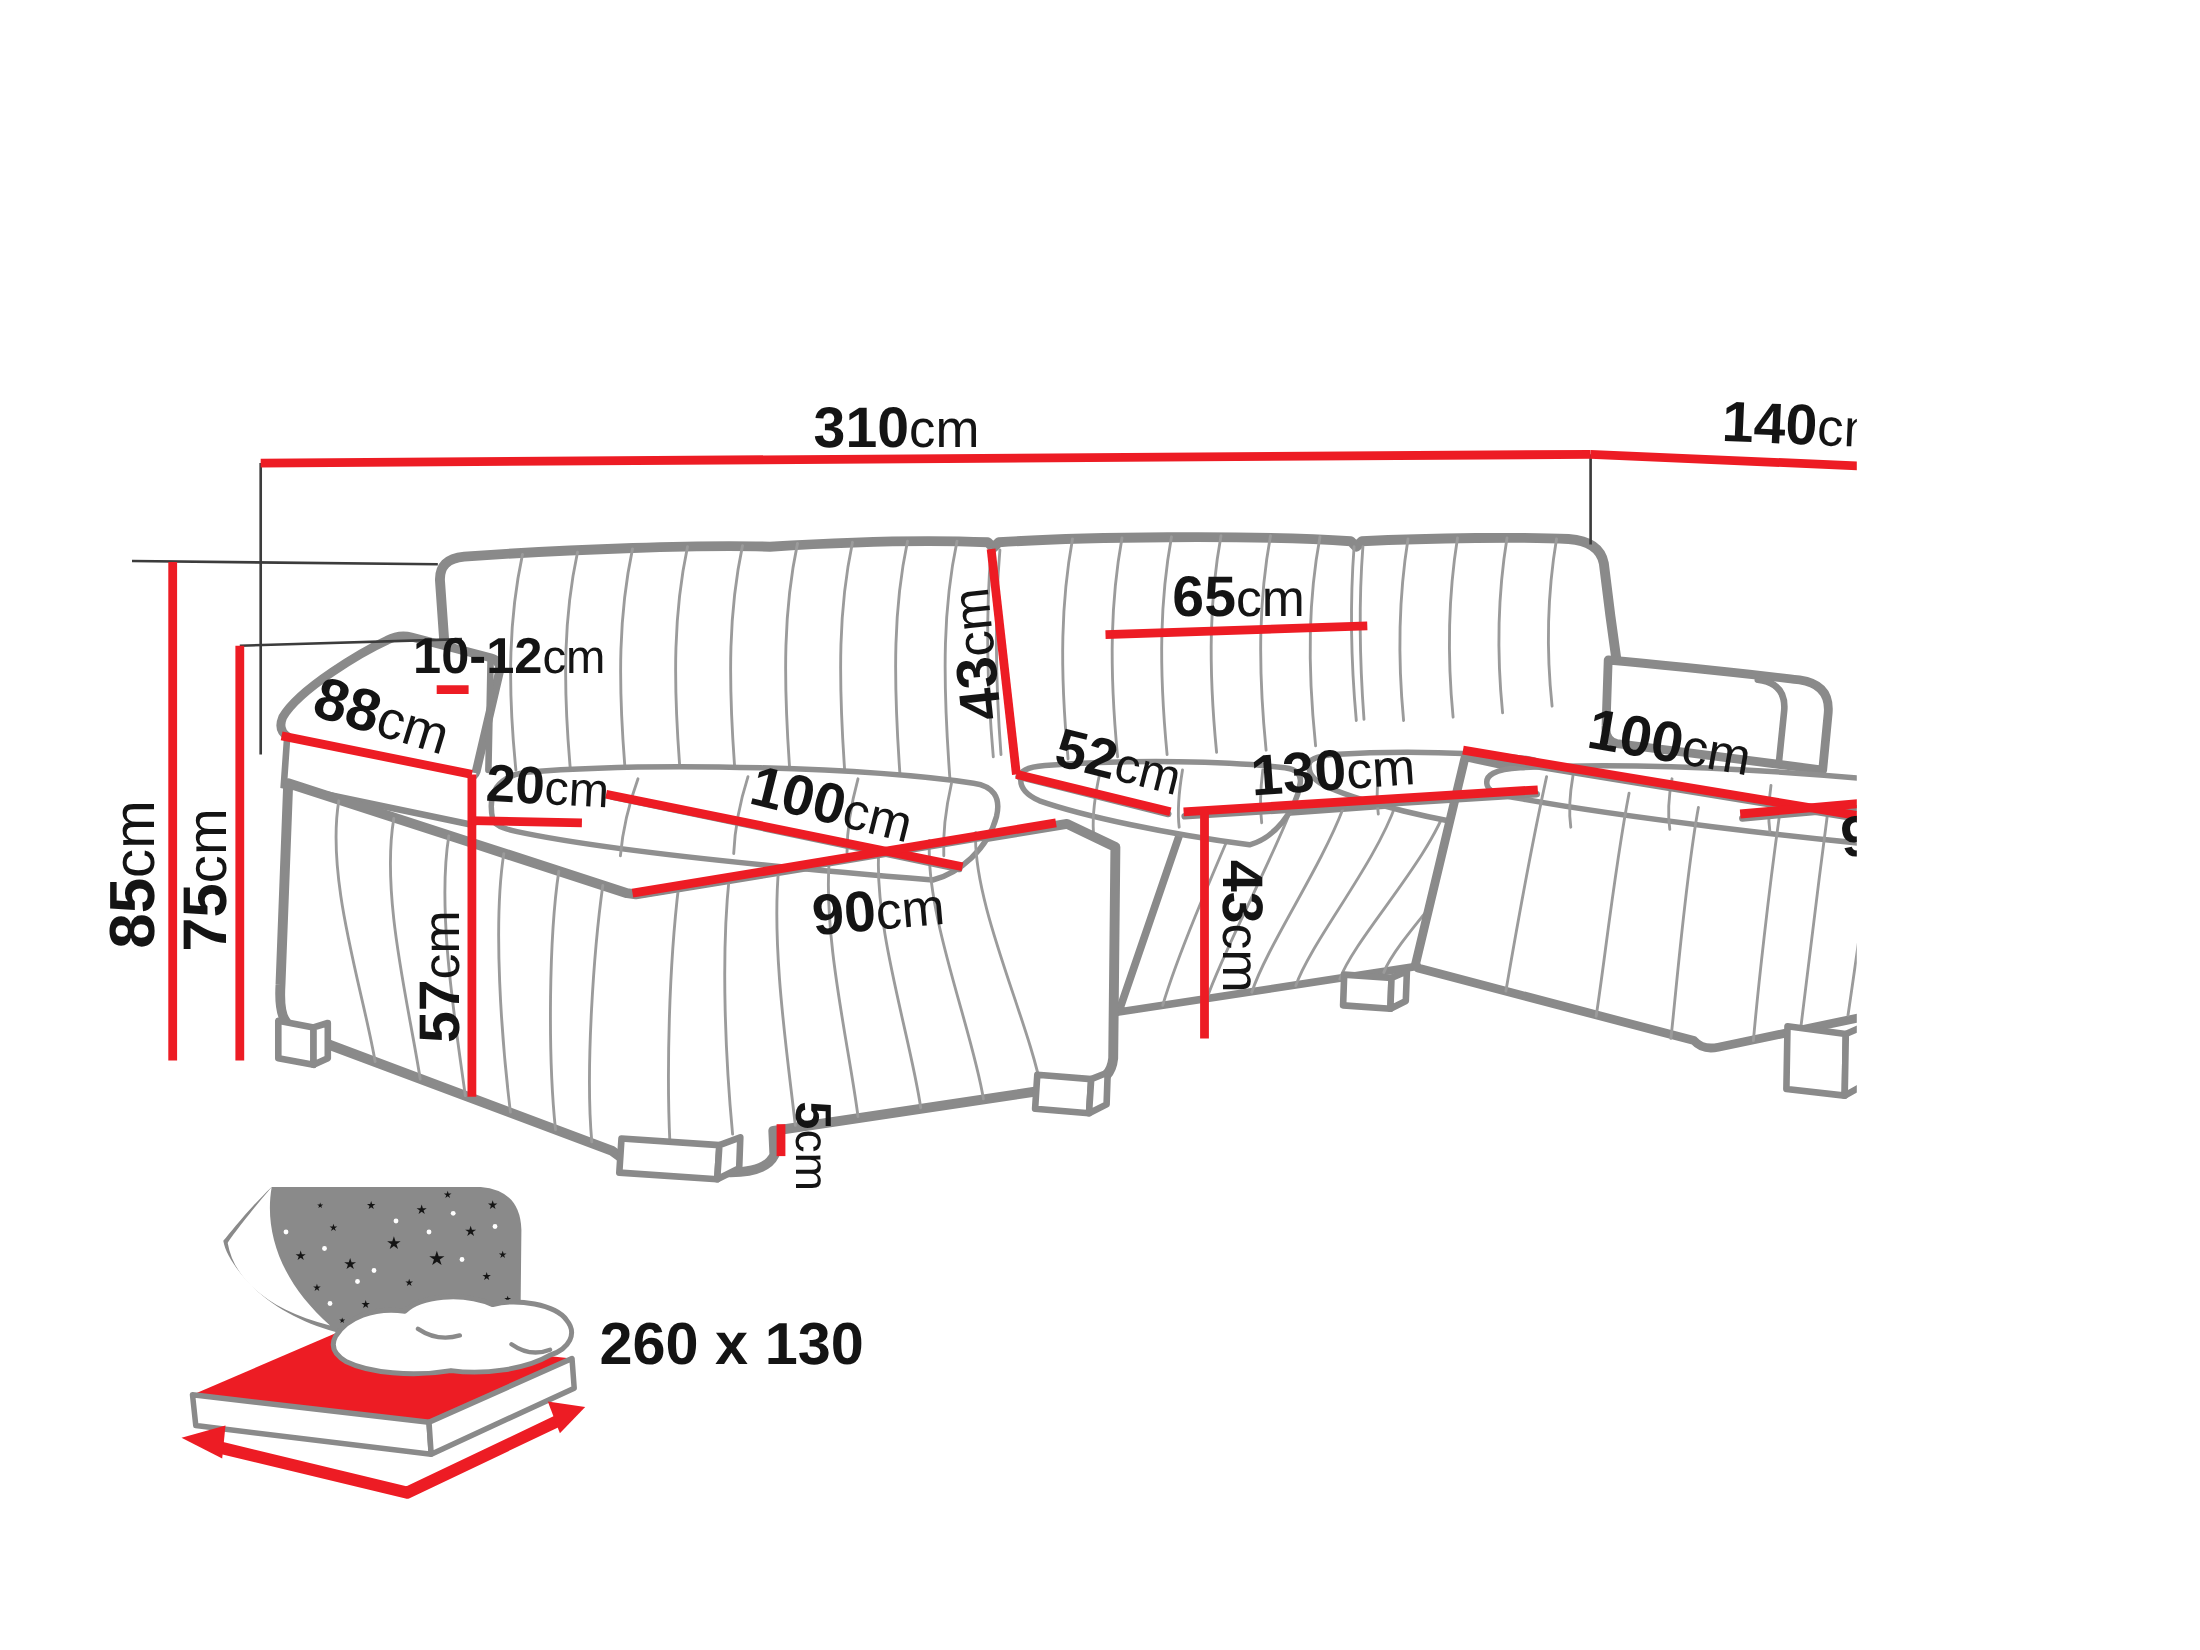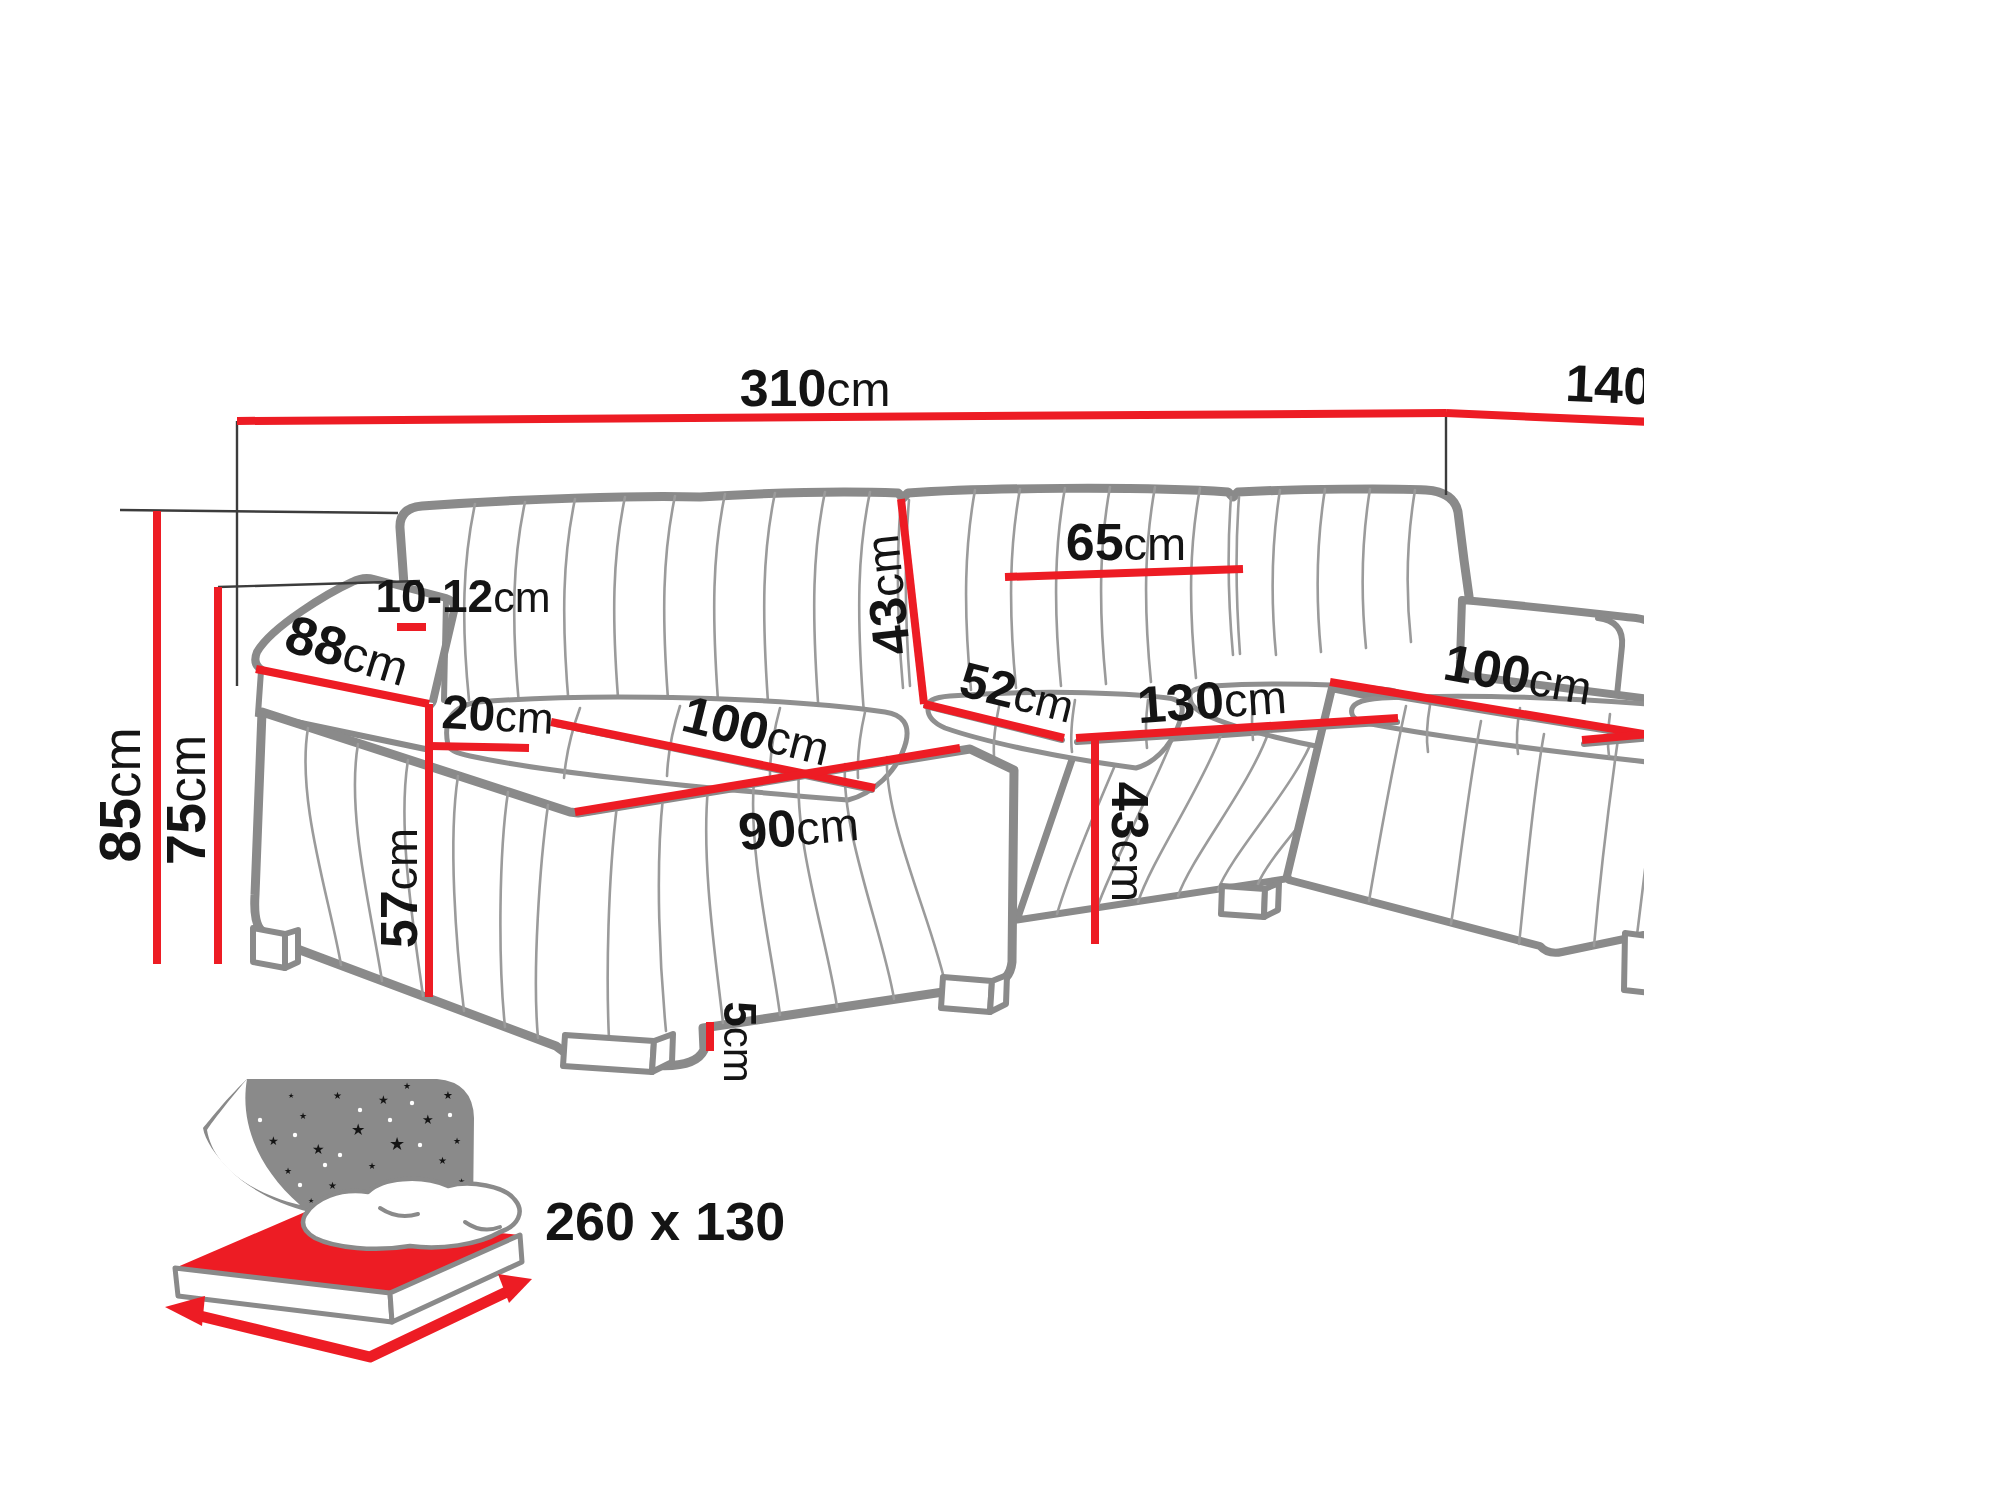--- a/index.html
+++ b/index.html
@@ -1,16 +1,16 @@
 <!DOCTYPE html>
 <html><head>
 <meta charset="utf-8">
 <style>
   html,body{margin:0;padding:0;background:#ffffff;width:2000px;height:1500px;}
-  #stage{position:relative;width:1644px;height:1500px;background:#fff;overflow:hidden;}
+  #stage{position:relative;width:1644px;height:1500px;background:#fff;overflow:hidden;padding-left:44px;}
   svg{position:absolute;left:0;top:0;}
   text{font-family:"Liberation Sans","DejaVu Sans",sans-serif;fill:#141414;}
   .num{font-weight:bold;}
   .unit{font-weight:normal;}
   .sofa{stroke:#8a8a8a;fill:none;stroke-linecap:round;stroke-linejoin:round;}
   .fillw{fill:#ffffff;}
   .tuft{stroke:#9b9b9b;stroke-width:2.6;fill:none;stroke-linecap:round;}
   .cush{stroke:#8f8f8f;stroke-width:5;fill:#ffffff;stroke-linejoin:round;}
   .dim{stroke:#ed1c24;stroke-width:8;fill:none;stroke-linecap:butt;}
   .ext{stroke:#3c3c3c;stroke-width:2.4;fill:none;}

